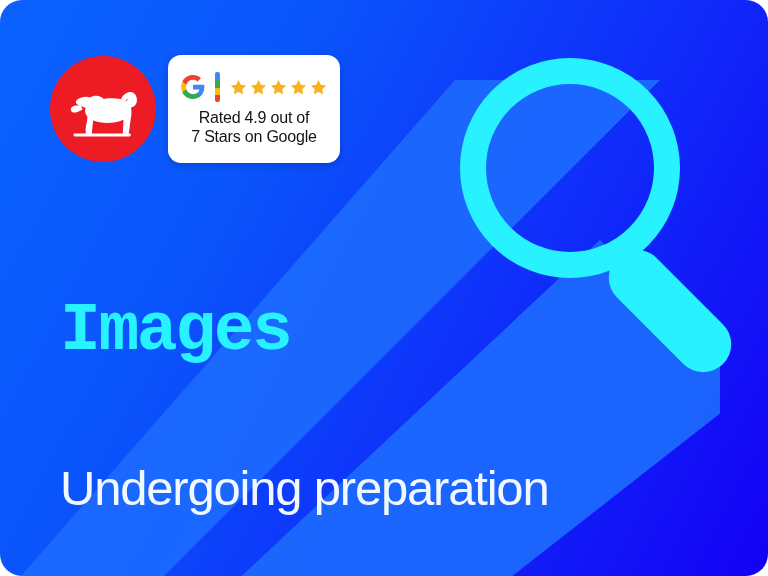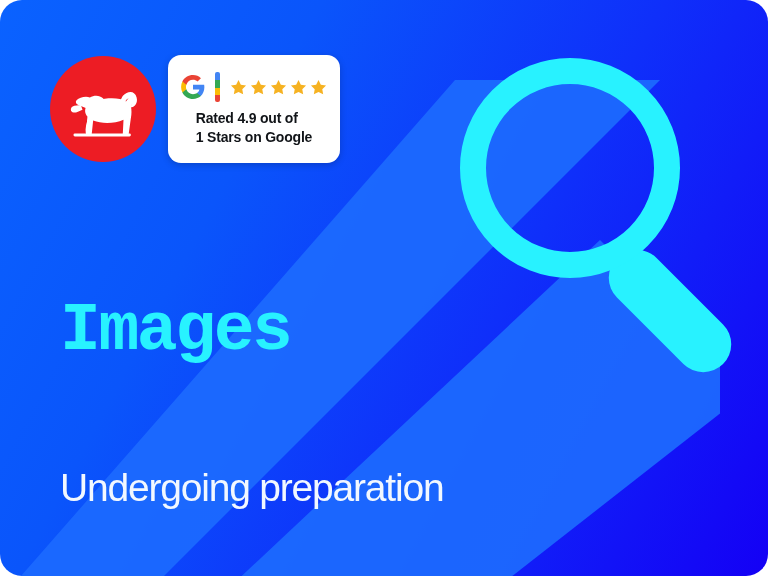--- a/index.html
+++ b/index.html
@@ -30,30 +30,30 @@
          display:flex;flex-direction:column;align-items:center;
          justify-content:center;padding:6px 8px 8px;box-sizing:border-box;}
   .badge-top{display:flex;align-items:center;gap:9px;height:34px;}
   .g-logo{width:26px;height:26px;display:block;flex:none;}
   .divider{width:5px;height:30px;border-radius:2px;flex:none;
            background:linear-gradient(to bottom,#4285f4 0%,#4285f4 26%,
                      #34a853 26%,#34a853 52%,#fbbc05 52%,#fbbc05 76%,
                      #ea4335 76%,#ea4335 100%);}
   .stars{display:flex;gap:1px;}
   .stars svg{width:19px;height:19px;display:block;}
-  .badge-text{margin-top:5px;color:#111418;
-              font-size:14px;line-height:18.5px;font-weight:700;
+  .badge-text{margin-top:5px;text-align:center;color:#111418;
+              font-size:16px;line-height:18.5px;font-weight:400;
               letter-spacing:-.2px;white-space:nowrap;}
 
   
   .headline{position:absolute;left:60px;top:297px;width:690px;font-family:Liberation Mono, monospace;}
   .hl-line{color:#28f2ff;font-weight:bold;font-size:68px;line-height:67px;
            letter-spacing:-2.4px;white-space:nowrap;}
   .subline{position:absolute;left:60px;top:462px;color:#f2f8ff;
-           font-size:39px;line-height:52px;font-weight:300;
+           font-size:49px;line-height:52px;font-weight:300;
            letter-spacing:-1.2px;white-space:nowrap;}
 </style>
 </head>
 <body>
 
 <div class="canvas">
 
   <svg class="longshadow" viewBox="0 0 760 760" preserveAspectRatio="none">
     <defs>
       <clipPath id="clipcanvas">
@@ -119,21 +119,21 @@
         <svg viewBox="0 0 24 24">
             <path fill="#f6b221" d="M12 2.5l2.95 5.98 6.6.96-4.78 4.66 1.13 6.57L12 17.57l-5.9 3.1 1.13-6.57L2.45 9.44l6.6-.96z"></path>
           </svg>
         <svg viewBox="0 0 24 24">
             <path fill="#f6b221" d="M12 2.5l2.95 5.98 6.6.96-4.78 4.66 1.13 6.57L12 17.57l-5.9 3.1 1.13-6.57L2.45 9.44l6.6-.96z"></path>
           </svg>
       </div>
     </div>
     <div class="badge-text">
       <div>Rated 4.9 out of</div>
-      <div>1 Stars on Google</div>
+      <div>7 Stars on Google</div>
     </div>
   </div>
 
   <div class="headline">
     <div class="hl-line">Images</div>
   </div>
 
   <div class="subline">Undergoing preparation</div>
 
 </div>

